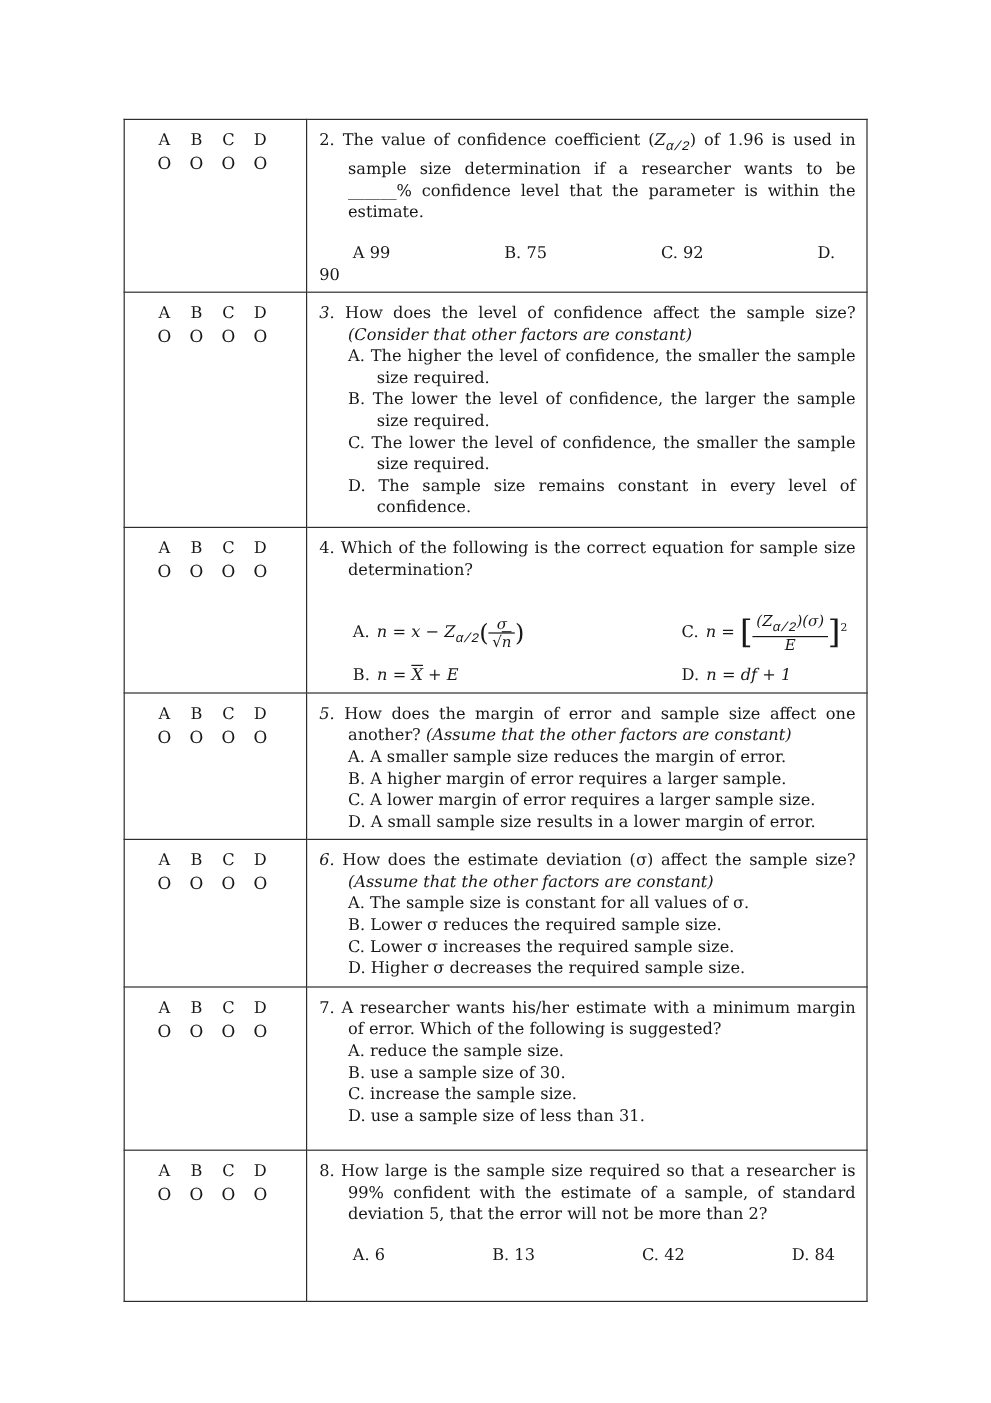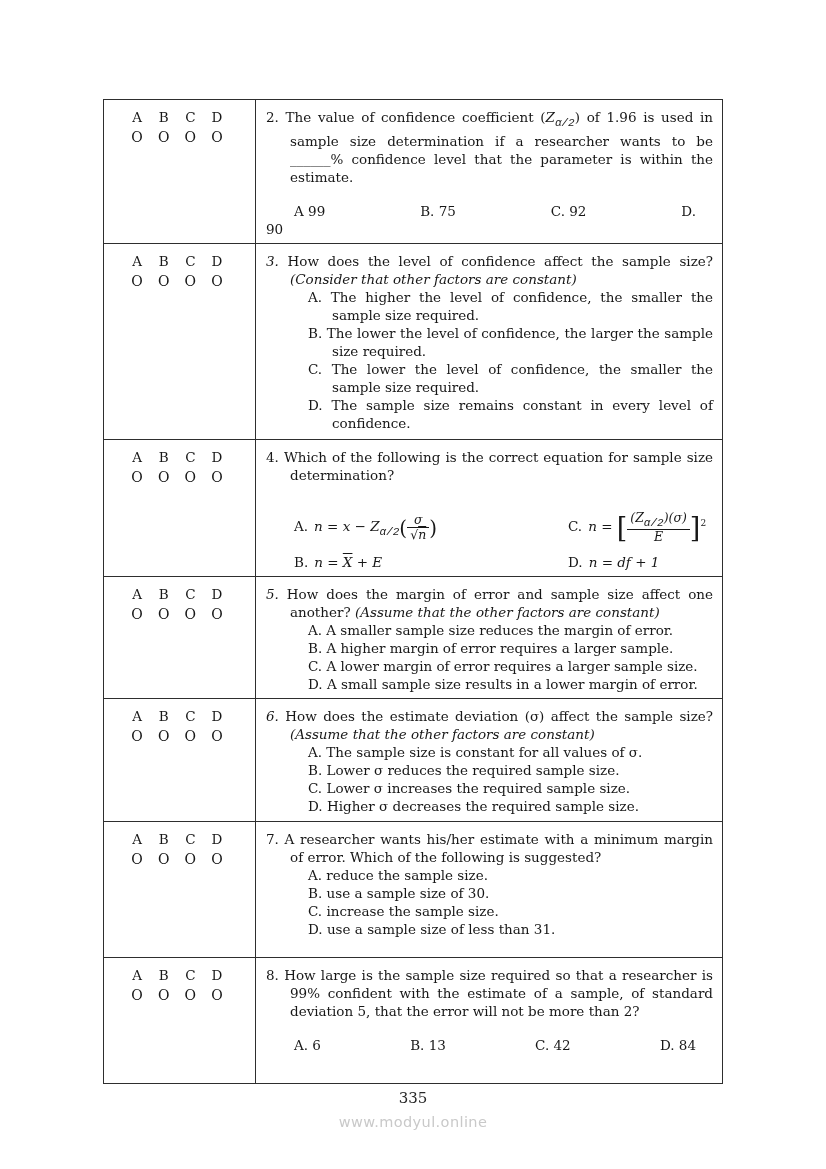--- a/index.html
+++ b/index.html
@@ -20,21 +20,21 @@
   td.qcell  { padding:8px 9px 5px 10px; line-height:18px; }
 
   .r0{height:139px} .r1{height:196px} .r2{height:122px}
   .r3{height:122px} .r4{height:123px} .r5{height:136px} .r6{height:126px}
 
   .letters, .circles { display:flex; width:96px; justify-content:space-between; }
   .letters span, .circles span { display:inline-block; width:16px; text-align:center; }
   .circles { margin-top:4px; font-size:14px; }
 
   .stem { text-align:justify; padding-left:24px; text-indent:-24px; }
-  .opts { margin-left:42px; }
+  .opts { margin-left:24px; }
   .opt  { text-align:justify; padding-left:24px; text-indent:-24px; }
   .it   { font-style:italic; }
 
   .choices { display:flex; justify-content:space-between; width:402px; margin-left:28px; margin-top:16px; }
   .overflow-line { margin-top:0; }
 
   .fgrid { display:grid; grid-template-columns:274px 1fr; margin-left:28px; margin-top:27px; row-gap:9px; align-items:center; }
   .fitem { white-space:nowrap; }
   .f-label { margin-right:6px; }
   .math { font-style:italic; }
@@ -270,16 +270,14 @@
           <span>B.  13</span>
           <span>C.  42</span>
           <span>D. 84</span>
         </div>
       </td>
     </tr>
 
   </tbody>
     </table>
 
-  <div class="pageno">335</div>
-  <div class="watermark">www.modyul.online</div>
 
 </div>
 
 </body></html>

